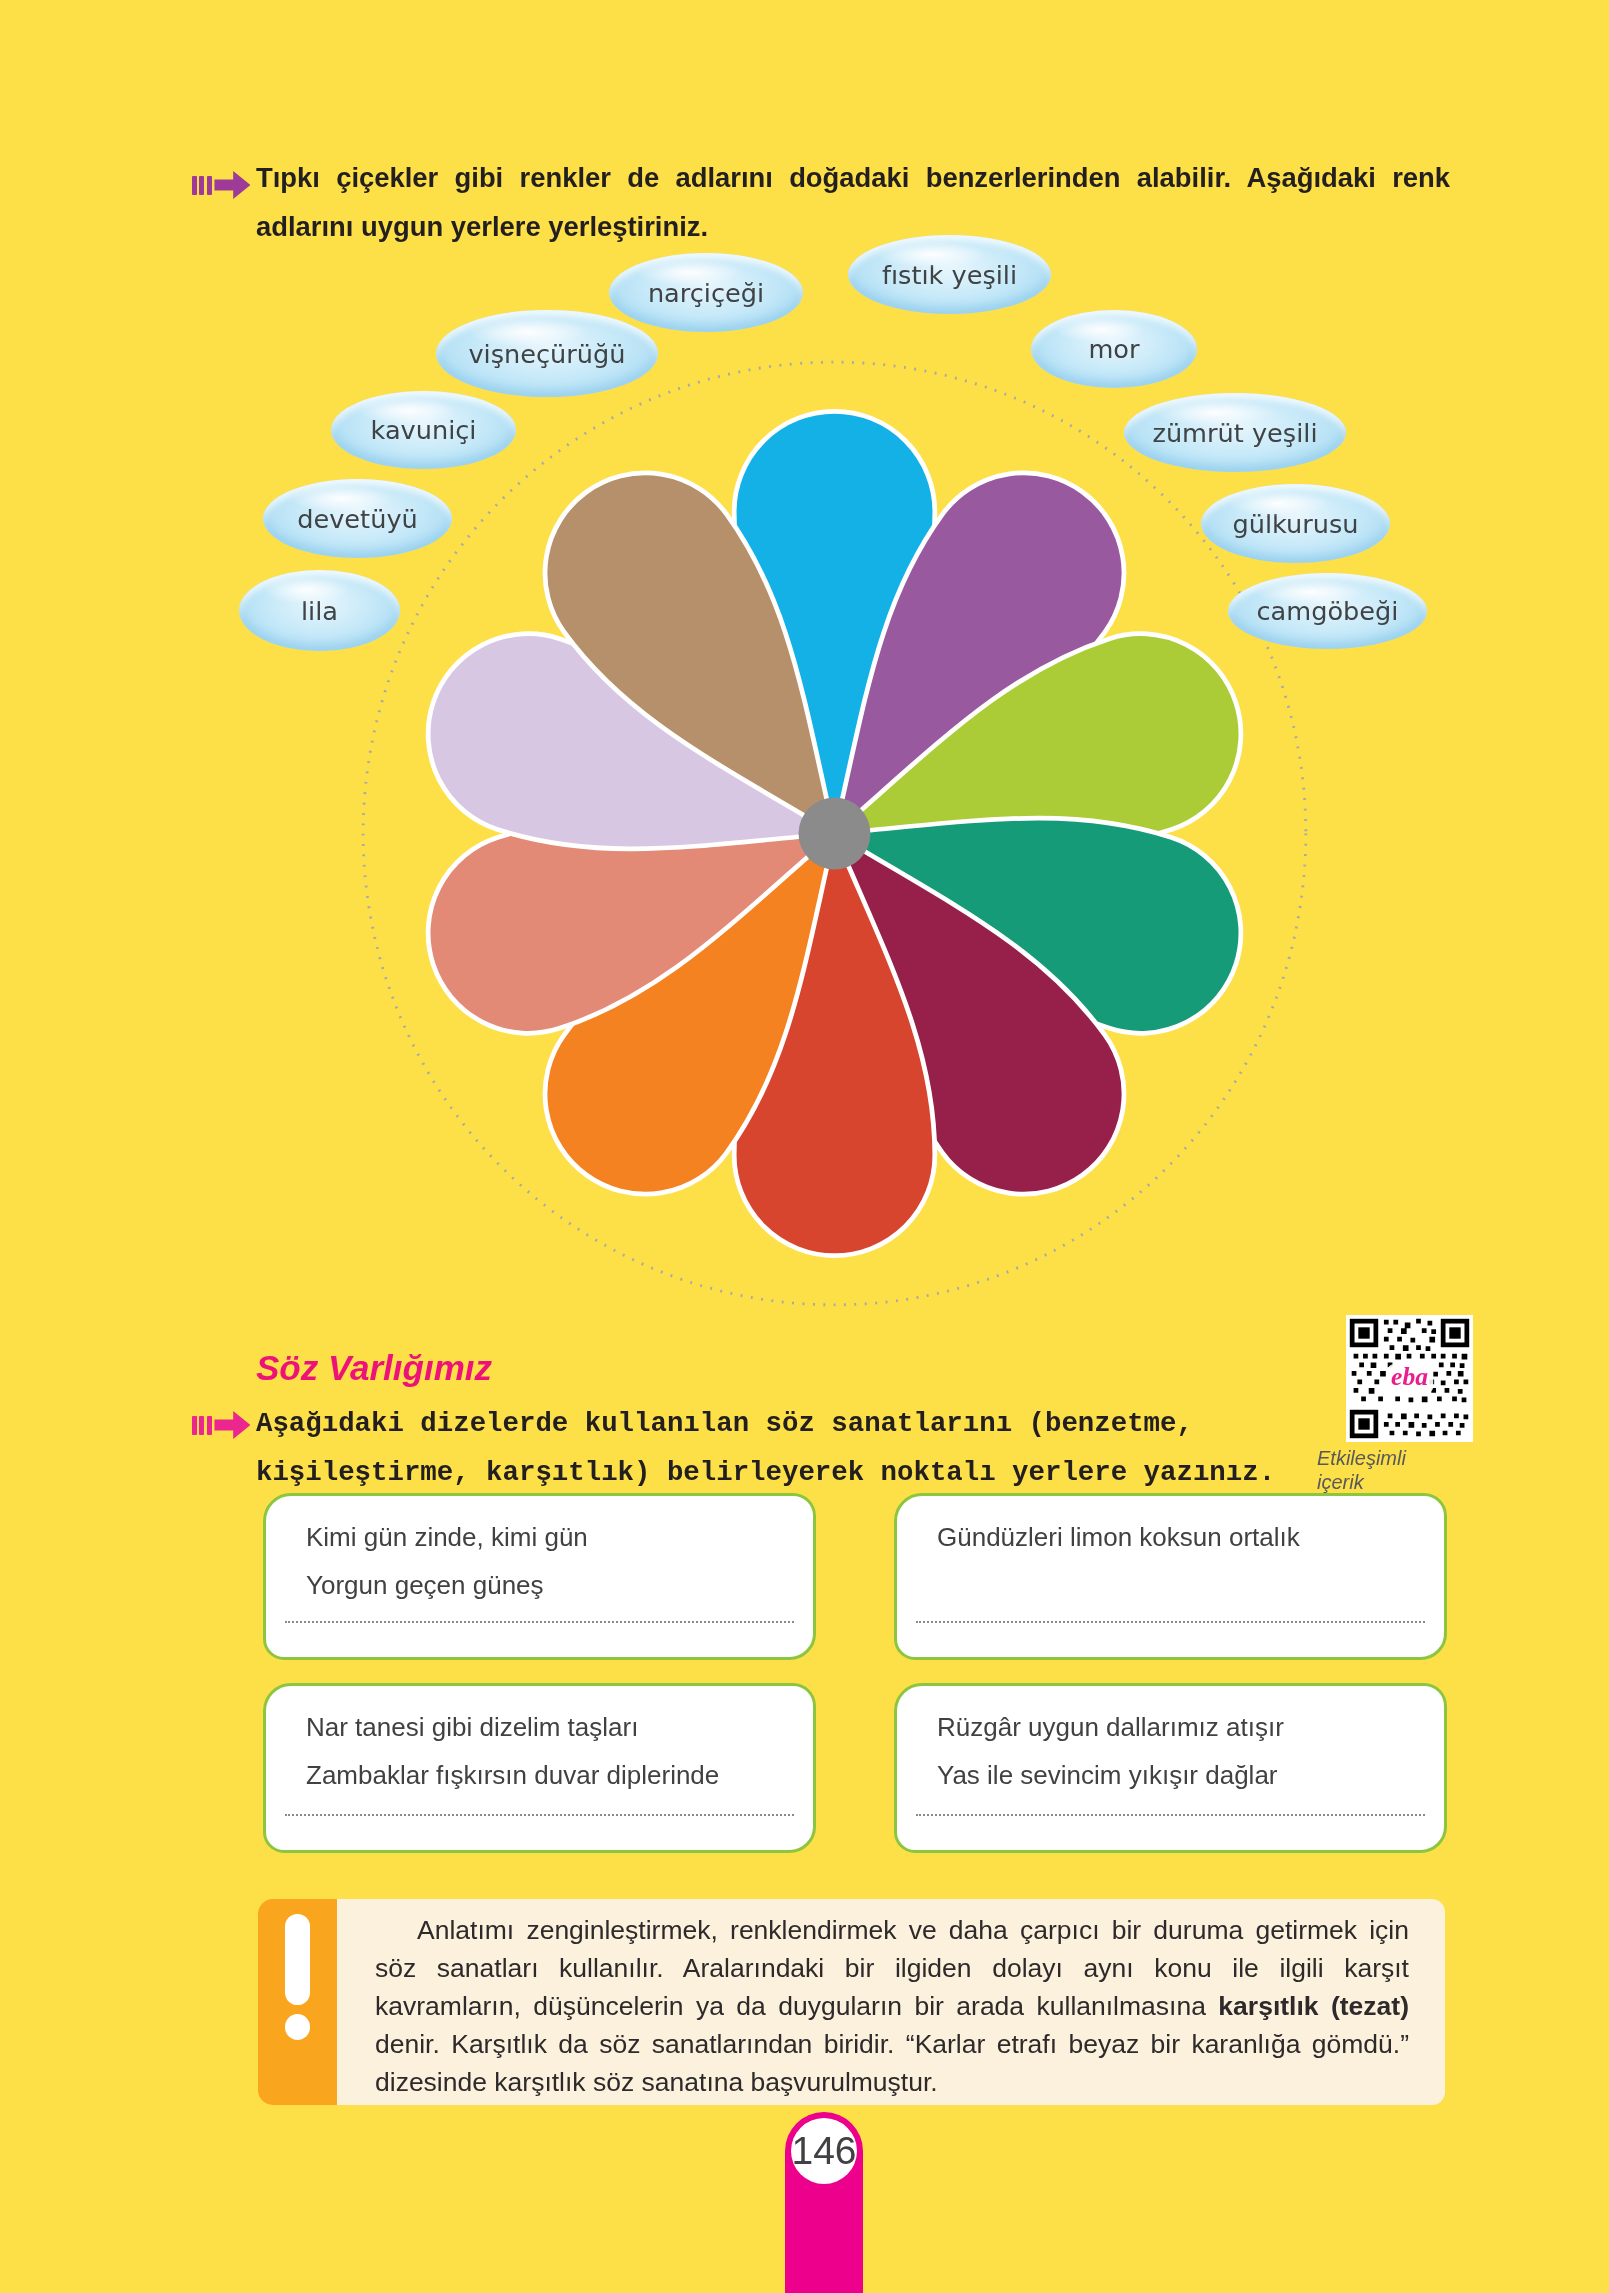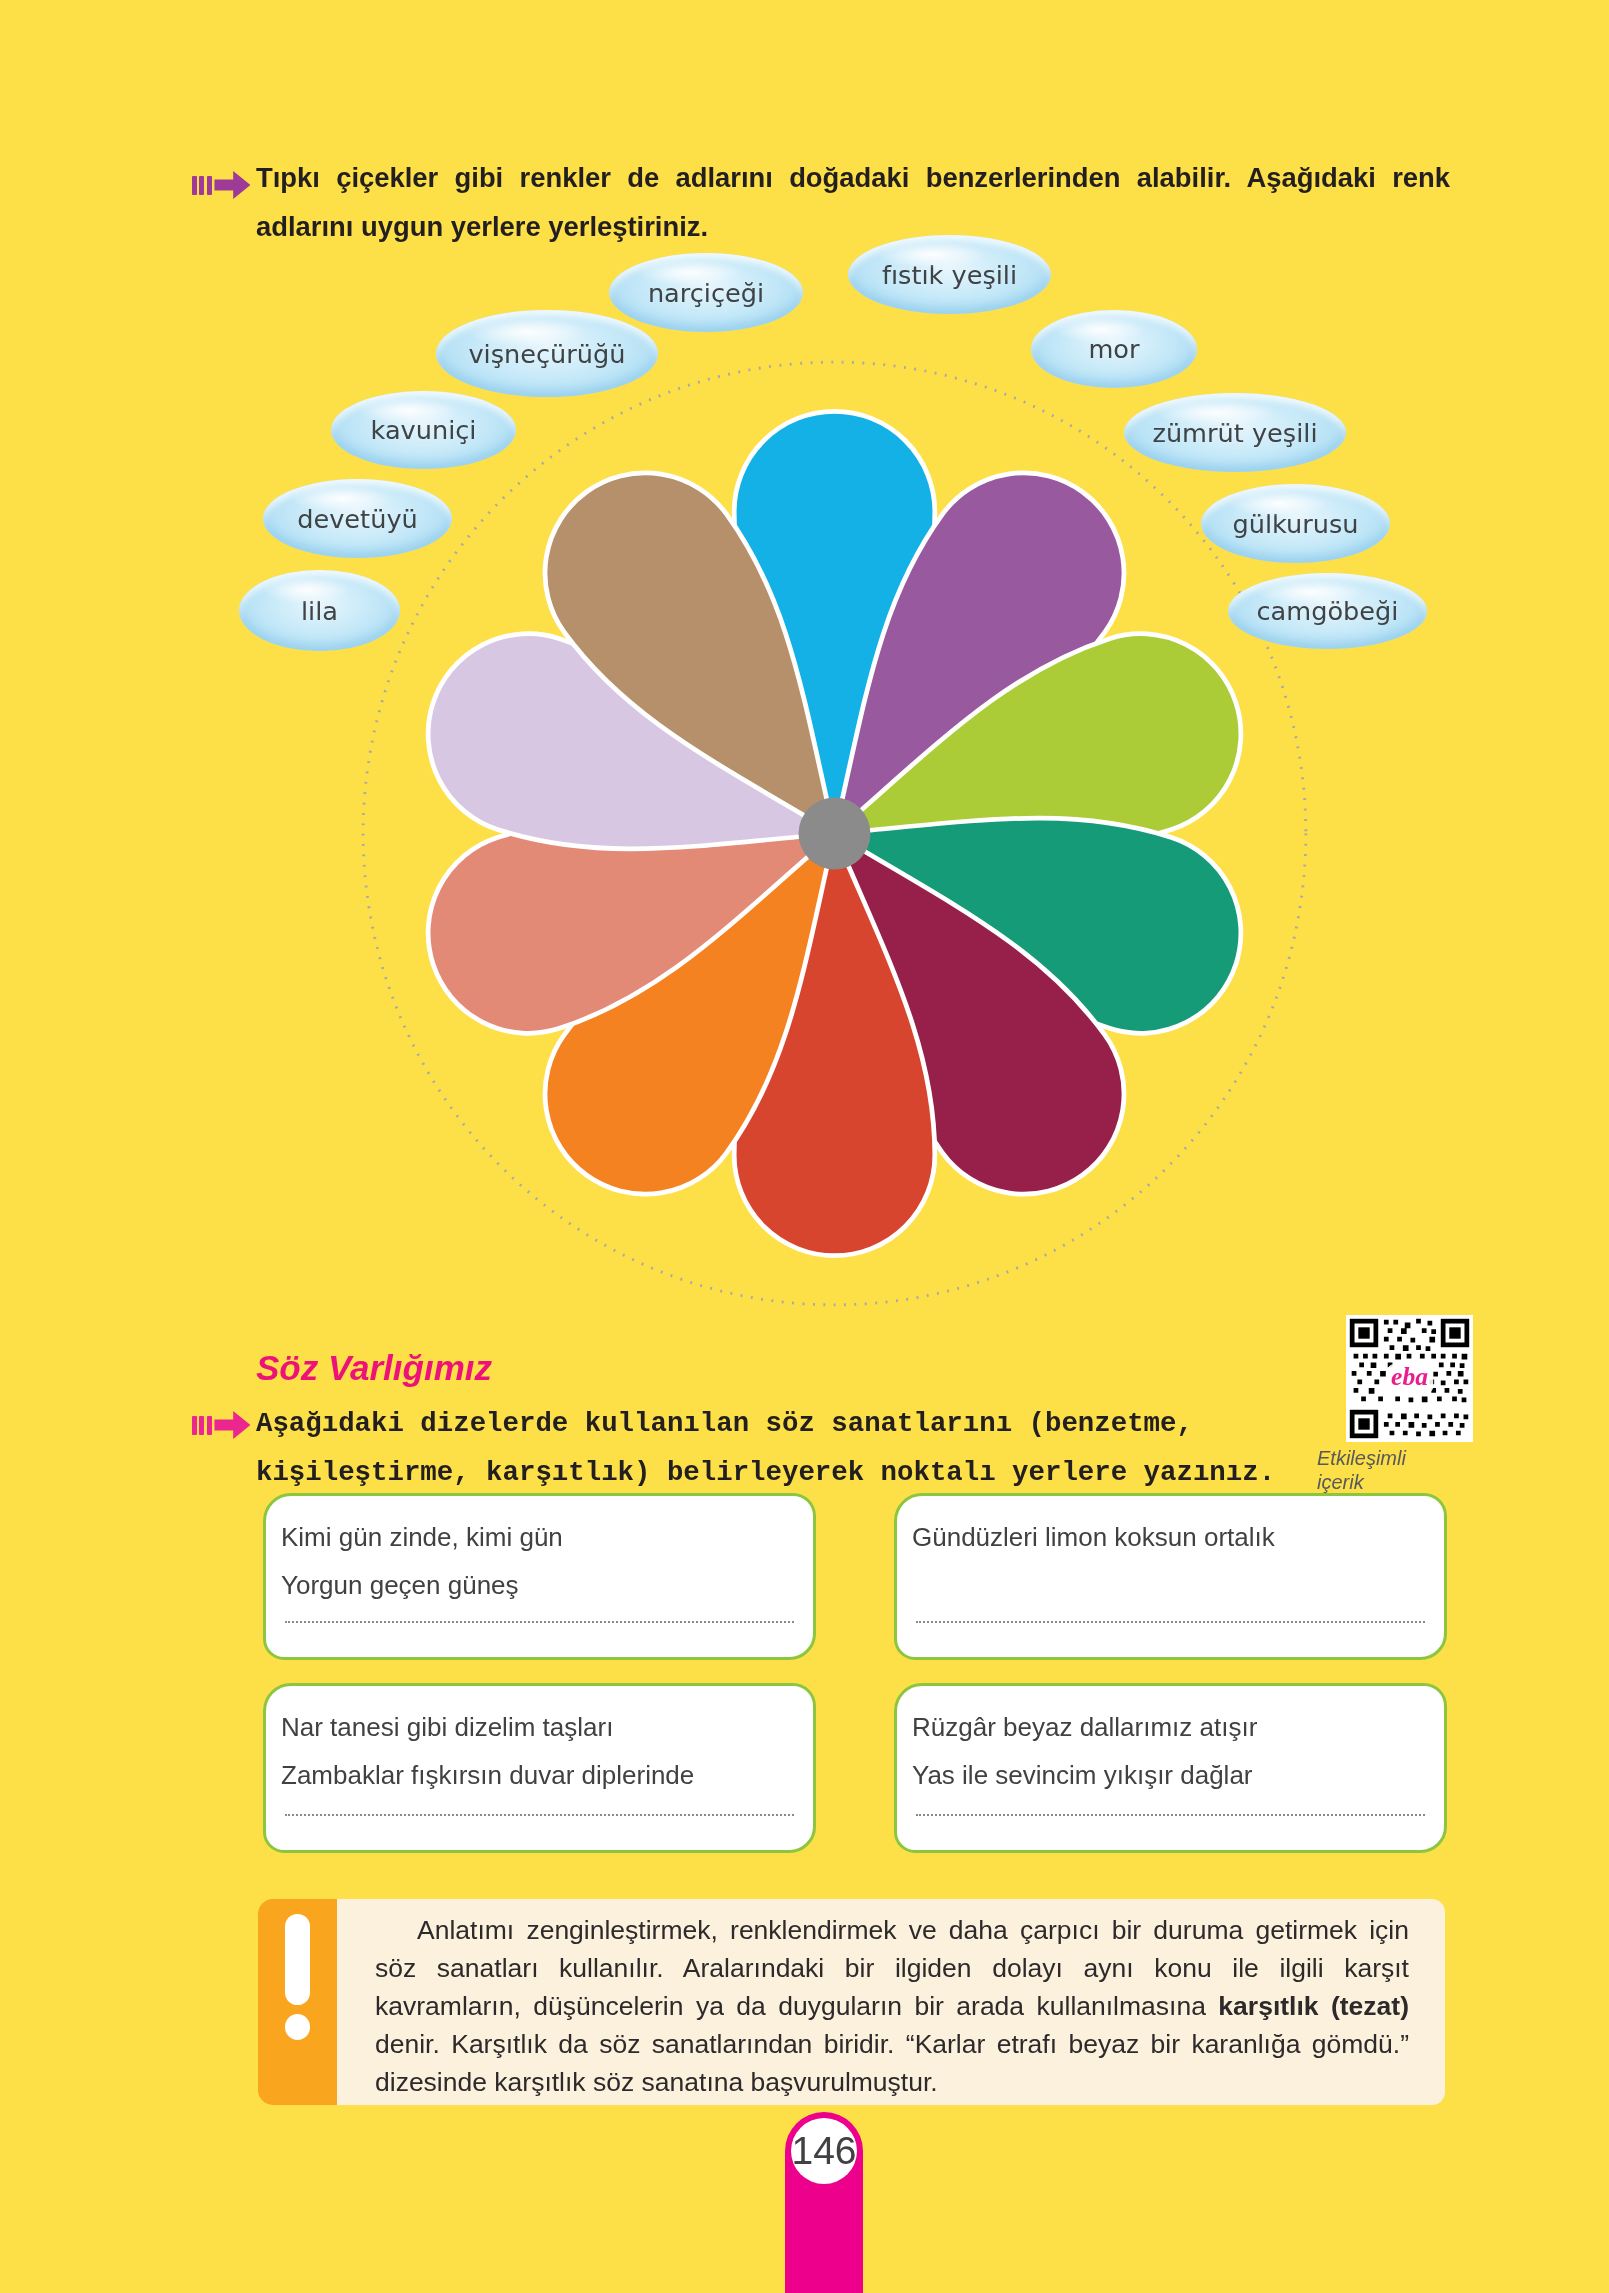--- a/index.html
+++ b/index.html
@@ -35,21 +35,21 @@
                  font-style:italic;color:#ec1279;}
 
   
   #qr-wrap{position:absolute;left:1346px;top:1315px;width:127px;}
   #qr-caption{position:absolute;left:1317px;top:1446px;width:184px;text-align:left;
               font-style:italic;font-size:20px;line-height:24px;color:#58595b;}
 
   
   .verse-box{position:absolute;width:553px;border:3.8px solid #8cc63f;border-radius:28px 23px 26.5px 21px;
              background:#fff;box-sizing:border-box;}
-  .verse-box .vline{margin:0 0 0 15px;font-size:26px;color:#414042;line-height:48px;}
+  .verse-box .vline{margin:0 0 0 40px;font-size:26px;color:#414042;line-height:48px;}
   .verse-box .vline:first-child{margin-top:17px;}
   .dots{position:absolute;left:19px;right:19px;bottom:34px;border-bottom:2.8px dotted #8a8a8a;}
 
   
   #info-box{position:absolute;left:258px;top:1899px;width:1034px;height:206px;}
   #info-orange{position:absolute;left:0;top:0;width:79px;height:206px;background:#f9a51e;
                border-radius:15px 0 0 15px;}
   #info-tail{position:absolute;left:77px;top:26.5px;width:0;height:0;
              border-top:19px solid transparent;border-bottom:19px solid transparent;
              border-left:32px solid #f9a51e;}
@@ -181,21 +181,21 @@
   <div class="verse-box" style="left:894px;top:1493px;height:167px;">
     <div class="vline">Gündüzleri limon koksun ortalık</div>
     <div class="dots"></div>
   </div>
   <div class="verse-box" style="left:263px;top:1683px;height:170px;">
     <div class="vline">Nar tanesi gibi dizelim taşları</div>
     <div class="vline">Zambaklar fışkırsın duvar diplerinde</div>
     <div class="dots"></div>
   </div>
   <div class="verse-box" style="left:894px;top:1683px;height:170px;">
-    <div class="vline">Rüzgâr beyaz dallarımız atışır</div>
+    <div class="vline">Rüzgâr uygun dallarımız atışır</div>
     <div class="vline">Yas ile sevincim yıkışır dağlar</div>
     <div class="dots"></div>
   </div>
 
   <div id="info-box">
     <div id="info-orange">
       <div id="excl-bar"></div>
       <div id="excl-dot"></div>
     </div>
     <div id="info-tail"></div>

